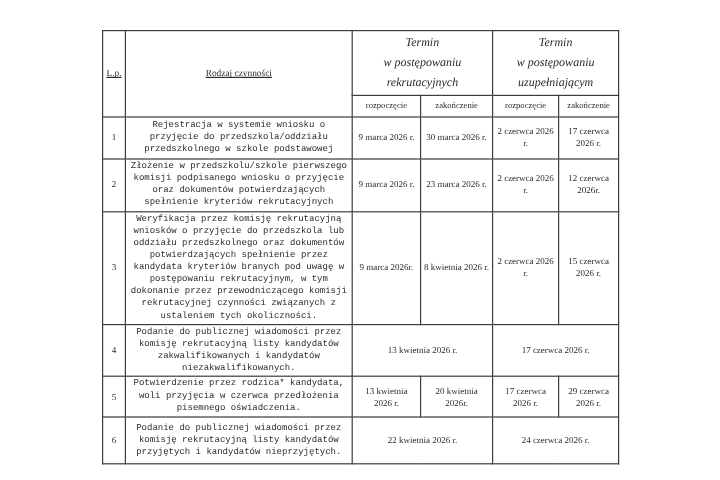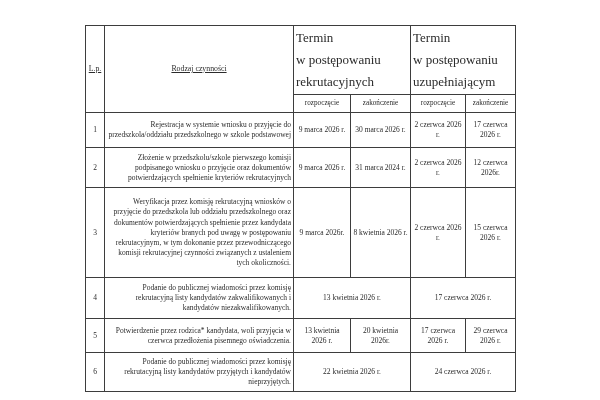--- a/index.html
+++ b/index.html
@@ -33,42 +33,44 @@
   }
   table.sched td, table.sched th {
     border: 1px solid #3d3d3d;
     padding: 1px 2px;
     vertical-align: middle;
     font-weight: normal;
     overflow: hidden;
   }
   th.group-head {
     font-weight: bold;
-    text-align: left;
+    text-align: center;
     line-height: 1.7;
-    font-size: 13px;
+    font-size: 10px;
+    font-style: italic;
   }
   th.sub-head {
     font-weight: bold;
     text-align: center;
     font-size: 7.2px;
   }
   th.lp-head, th.activity-head {
     font-weight: bold;
     text-align: center;
     font-size: 7.8px;
     text-decoration: underline;
   }
   td.num {
     text-align: center;
   }
   td.task {
-    text-align: right;
+    text-align: center;
     padding: 2px 4px 2px 5px;
     vertical-align: middle;
+    font-family: Liberation Mono, monospace;
   }
   td.date {
     text-align: center;
   }
   tr.hdr-a { height: 45px; }
   tr.hdr-b { height: 18px; }
   tr.r1 { height: 35px; }
   tr.r2 { height: 40px; }
   tr.r3 { height: 90px; }
   tr.r4 { height: 41px; }
@@ -116,21 +118,21 @@
         <td class="task">Rejestracja w systemie wniosku o przyjęcie do przedszkola/oddziału przedszkolnego w szkole podstawowej</td>
         <td class="date">9 marca 2026 r.</td>
         <td class="date">30 marca 2026 r.</td>
         <td class="date">2 czerwca 2026 r.</td>
         <td class="date">17 czerwca 2026 r.</td>
       </tr>
       <tr class="r2">
         <td class="num">2</td>
         <td class="task">Złożenie w przedszkolu/szkole pierwszego komisji podpisanego wniosku o przyjęcie oraz dokumentów potwierdzających spełnienie kryteriów rekrutacyjnych</td>
         <td class="date">9 marca 2026 r.</td>
-        <td class="date">31 marca 2024 r.</td>
+        <td class="date">23 marca 2026 r.</td>
         <td class="date">2 czerwca 2026 r.</td>
         <td class="date">12 czerwca 2026r.</td>
       </tr>
       <tr class="r3">
         <td class="num">3</td>
         <td class="task">Weryfikacja przez komisję rekrutacyjną wniosków o przyjęcie do przedszkola lub oddziału przedszkolnego oraz dokumentów potwierdzających spełnienie przez kandydata kryteriów branych pod uwagę w postępowaniu rekrutacyjnym, w tym dokonanie przez przewodniczącego komisji rekrutacyjnej czynności związanych z ustaleniem tych okoliczności.</td>
         <td class="date">9 marca 2026r.</td>
         <td class="date">8 kwietnia 2026 r.</td>
         <td class="date">2 czerwca 2026 r.</td>
         <td class="date">15 czerwca 2026 r.</td>

